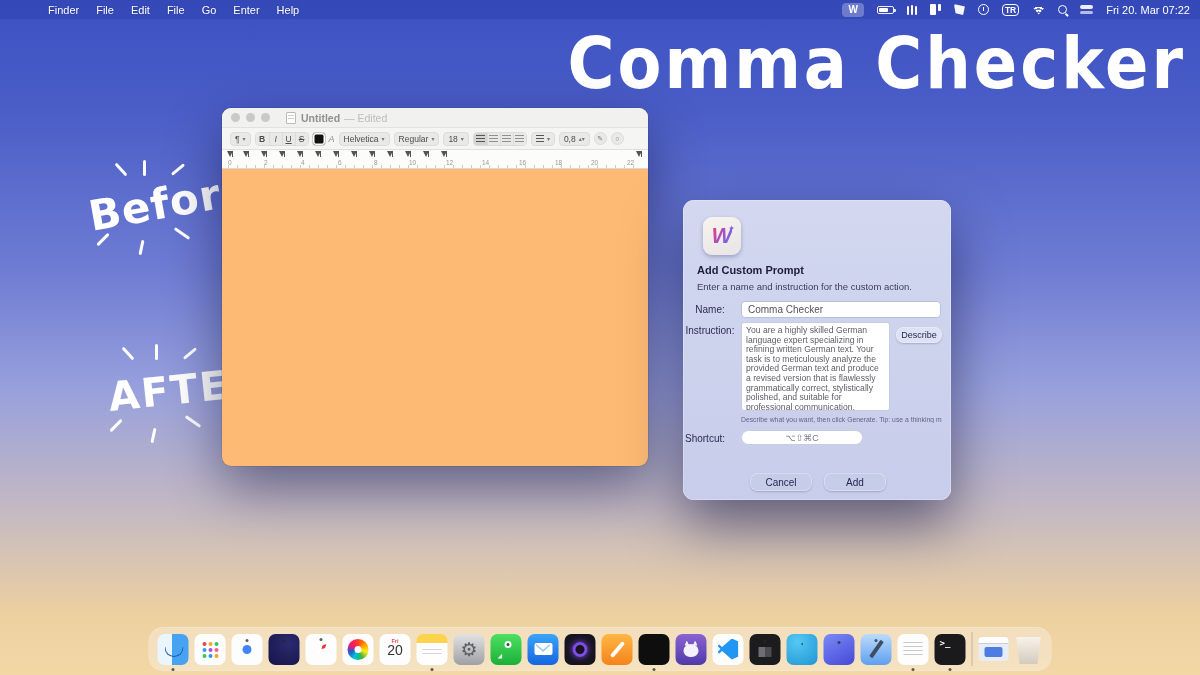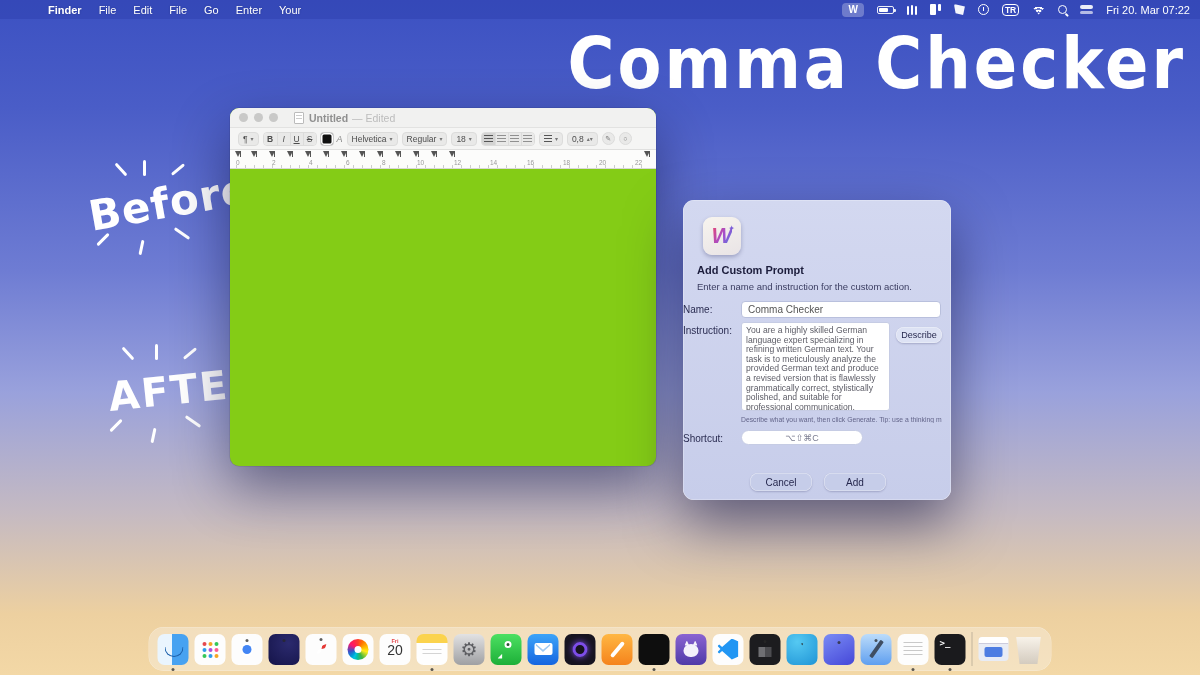--- a/index.html
+++ b/index.html
@@ -6,21 +6,21 @@
   html,body { width:1200px; height:675px; overflow:hidden; font-family:"Liberation Sans", sans-serif; }
   body {
     position:relative;
     background:linear-gradient(180deg,#3c51c2 0%,#4a5dc7 16%,#6e7cd3 40%,#99a1dc 58%,#c5bac2 76%,#edd0a0 91%,#f3d8a6 100%);
   }
   
   .menubar { position:absolute; top:0; left:0; right:0; height:19px; background:rgba(48,66,176,.55);
     display:flex; align-items:center; color:#fff; font-size:11px; padding:0 10px; }
   .menubar .apple { font-size:12px; margin-right:14px; }
   .menu-item { margin-right:17px; text-shadow:0 0 2px rgba(0,0,40,.25); }
-  .menu-item.app { font-weight:bold;padding-left:24px; }
+  .menu-item.app { font-weight:normal;padding-left:24px; }
   .mb-right { margin-left:auto; display:flex; align-items:center; gap:13px; }
   .mb-pill { background:rgba(255,255,255,.28); border-radius:4px; padding:0 6px; font-weight:bold; font-size:10px; line-height:14px; }
   .mb-batt { width:17px; height:8px; border:1px solid rgba(255,255,255,.9); border-radius:2px; position:relative; }
   .mb-batt::before { content:""; position:absolute; left:1px; top:1px; bottom:1px; width:9px; background:#fff; border-radius:1px; }
   .mb-batt::after { content:""; position:absolute; right:-3px; top:2px; width:2px; height:3px; background:rgba(255,255,255,.9); border-radius:0 1px 1px 0; }
   .mb-bars { display:flex; gap:2px; align-items:flex-end; height:10px; }
   .mb-bars i { width:2px; background:#fff; border-radius:1px; display:block; }
   .mb-bars i:nth-child(1){height:9px}.mb-bars i:nth-child(2){height:10px}.mb-bars i:nth-child(3){height:9px}
   .mb-blocks { width:11px; height:11px; position:relative; }
   .mb-blocks::before { content:""; position:absolute; left:0; top:0; width:6px; height:11px; background:#fff; border-radius:1px; }
@@ -37,22 +37,22 @@
   .mb-cc i { display:block; height:3.5px; border-radius:2px; background:rgba(255,255,255,.9); }
   .mb-cc i:nth-child(1){ width:13px } .mb-cc i:nth-child(2){ width:13px; opacity:.7 }
   .mb-clocktext { font-size:11px; }
   
   .hand { color:#fff; font-family:"DejaVu Sans", sans-serif; font-weight:bold; }
   .big-title { position:absolute; top:26px; right:14px; font-size:64px; letter-spacing:3px; transform:scaleY(1.12); white-space:nowrap; }
   .before-label { position:absolute; left:88px; top:178px; font-size:42px; transform:rotate(-10deg); letter-spacing:1px; }
   .after-label { position:absolute; left:108px; top:366px; font-size:40px; transform:rotate(-6deg); letter-spacing:2px; }
   .rays span { position:absolute; background:#fff; border-radius:2px; }
   
-  .tewin { position:absolute; left:222px; top:108px; width:426px; height:358px; background:#84cc16; border-radius:9px;
-    box-shadow:0 22px 55px rgba(0,0,40,.45), 0 0 0 .5px rgba(0,0,0,.15); overflow:hidden;margin-left:8px; }
+  .tewin { position:absolute; left:222px; top:108px; width:426px; height:358px; background:#fdba74; border-radius:9px;
+    box-shadow:0 22px 55px rgba(0,0,40,.45), 0 0 0 .5px rgba(0,0,0,.15); overflow:hidden; }
   .te-titlebar { height:20px; background:#f1f1f0; display:flex; align-items:center; padding:0 9px; border-bottom:1px solid #e2e2e1; }
   .tl { width:9px; height:9px; border-radius:50%; background:#c9c9c8; margin-right:6px; }
   .te-docicon { width:10px; height:12px; background:#fff; border:1px solid #bbb; border-radius:1px; margin:0 5px 0 10px; position:relative; }
   .te-docicon::before { content:""; position:absolute; left:1px; top:2px; right:1px; height:6px;
     background:repeating-linear-gradient(180deg,#ccc 0 1px,transparent 1px 3px); }
   .te-title { font-size:10.5px; color:#8f8f8f; font-weight:bold; }
   .te-edited { font-size:10.5px; color:#bcbcbc; margin-left:4px; }
   .te-toolbar { height:22px; background:#f5f5f4; border-bottom:1px solid #e0e0df; display:flex; align-items:center; gap:4px; padding:0 8px; }
   .tb-ctl { background:#e9e9e8; border:1px solid #dcdcdb; border-radius:4px; height:14px; display:inline-flex; align-items:center;
     font-size:8.5px; color:#4c4c4c; padding:0 4px; gap:3px; }
@@ -78,21 +78,21 @@
   
   .dialog { position:absolute; left:683px; top:200px; width:268px; height:300px; border-radius:11px;
     background:linear-gradient(180deg,#d3d8f0,#c7cdea); box-shadow:0 24px 55px rgba(0,0,40,.5), inset 0 0 0 .5px rgba(255,255,255,.5); }
   .dlg-appicon { position:absolute; left:20px; top:17px; width:38px; height:38px; border-radius:9px;
     background:linear-gradient(160deg,#f7f4ee,#e9e4e6); box-shadow:0 2px 4px rgba(0,0,60,.25); display:flex; align-items:center; justify-content:center; }
   .dlg-appicon .w { font-size:22px; font-weight:bold; font-style:italic;
     background:linear-gradient(120deg,#e0457b 10%,#a14fd0 55%,#4a7de0 95%); -webkit-background-clip:text; background-clip:text; color:transparent; }
   .dlg-appicon .spark { position:absolute; right:6px; top:7px; font-size:8px; color:#7a5cd6; }
   .dlg-title { position:absolute; left:14px; top:64px; font-size:11px; font-weight:bold; color:#1c1d3c; }
   .dlg-sub { position:absolute; left:14px; top:81px; font-size:9.5px; color:#3a3c60; }
-  .dlg-label { position:absolute; font-size:10px; color:#2b2d52; text-align:left; }
+  .dlg-label { position:absolute; font-size:10px; color:#2b2d52; text-align:center; }
   .lbl-name { left:0; top:104px; width:54px; }
   .lbl-instr { left:0; top:125px; width:54px; }
   .lbl-short { left:0; top:233px; width:44px; }
   .dlg-input { position:absolute; background:#fff; border:1px solid #b9c0dd; border-radius:4px; font-size:10px; color:#555;
     padding:0 6px; line-height:16px; height:17px; width:200px; left:58px; font-family:"Liberation Sans",sans-serif; }
   .in-name { top:101px; }
   .dlg-textarea { position:absolute; left:58px; top:122px; width:149px; height:89px; background:#fff; border:1px solid #c6ccE4;
     border-radius:3px; font-size:8.6px; line-height:9.6px; color:#5c5c66; padding:3px 4px; overflow:hidden; resize:none; font-family:"Liberation Sans",sans-serif; }
   .btn { border:none; border-radius:8px; background:#c6cde9; box-shadow:0 1px 2px rgba(0,0,60,.2), inset 0 0 0 .5px rgba(255,255,255,.6);
     color:#26284e; font-size:10px; font-family:"Liberation Sans",sans-serif; }
@@ -181,21 +181,21 @@
 <body>
 
 <div class="menubar">
   <span class="apple"></span>
   <span class="menu-item app">Finder</span>
   <span class="menu-item">File</span>
   <span class="menu-item">Edit</span>
   <span class="menu-item">File</span>
   <span class="menu-item">Go</span>
   <span class="menu-item">Enter</span>
-  <span class="menu-item">Your</span>
+  <span class="menu-item">Help</span>
   <span class="mb-right">
     <span class="mb-pill">W</span>
     <span class="mb-batt"></span>
     <span class="mb-bars">
         <i></i>
         <i></i>
         <i></i>
       </span>
     <span class="mb-blocks"></span>
     <span class="mb-shield"></span>

